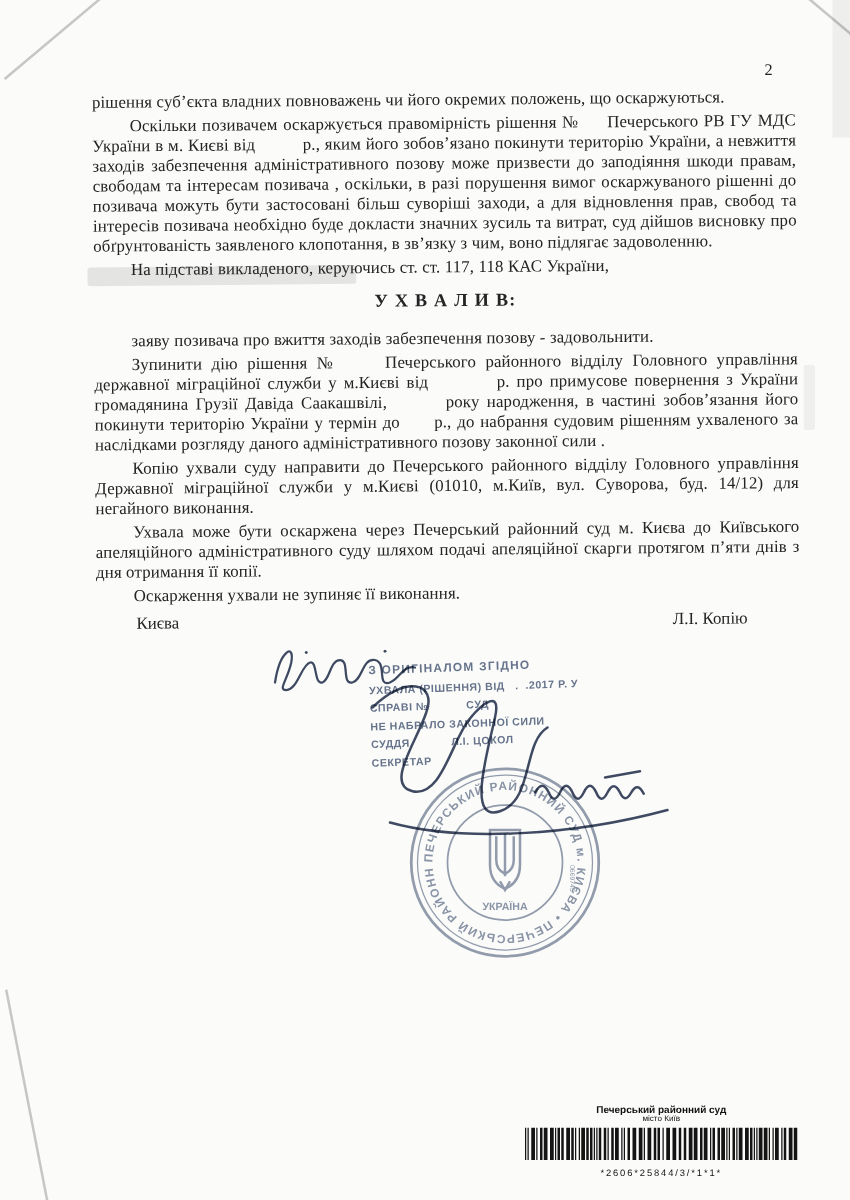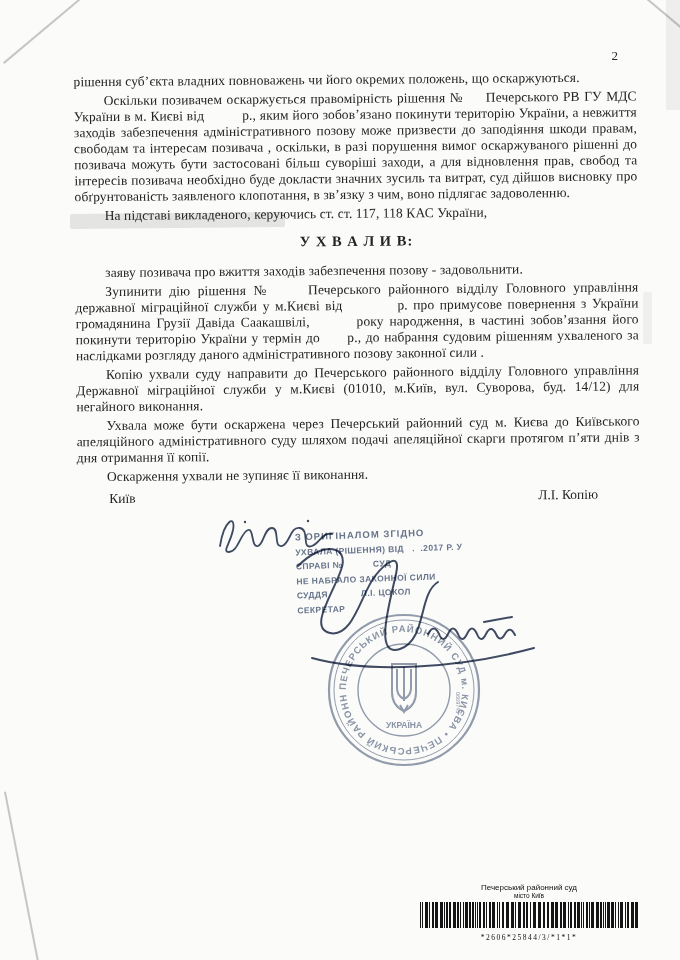--- a/index.html
+++ b/index.html
@@ -58,23 +58,23 @@
   }
   .stamp div:first-child { font-size:9.5px; letter-spacing:1px; }
   .flourish { position:absolute; left:278px; top:536px; z-index:4; mix-blend-mode:multiply; }
   .seal { position:absolute; left:324px; top:610px; z-index:3; mix-blend-mode:multiply; }
 
   .barcode-wrap {
     position:absolute; left:414px; top:883px; width:230px;
     text-align:center; font-family:"Liberation Sans", sans-serif;
     z-index:1; color:#111;
   }
-  .barcode-court { font-size:8px; line-height:9px; }
+  .barcode-court { font-size:8px; line-height:9px;font-weight:bold; }
   .barcode-city { font-size:6.5px; line-height:8px; margin-bottom:2px; }
-  .barcode-number { font-size:7.5px; letter-spacing:1.5px; font-family:Liberation Serif, serif; margin-top:1px; }
+  .barcode-number { font-size:7.5px; letter-spacing:1.5px; font-family:Liberation Sans, sans-serif; margin-top:1px; }
 </style>
 </head>
 <body>
 
 <div class="scan-page">
 
   <div class="artifact tl"></div>
   <div class="artifact tr"></div>
   <div class="artifact bl"></div>
   <div class="edge-shade"></div>
@@ -87,21 +87,21 @@
     <p>рішення суб’єкта владних повноважень чи його окремих положень, що оскаржуються.</p>
     <p class="indent">Оскільки позивачем оскаржується правомірність рішення №&nbsp;&nbsp;&nbsp;&nbsp; Печерського РВ ГУ МДС України в м. Києві від &nbsp;&nbsp;&nbsp;&nbsp;&nbsp;&nbsp;&nbsp;&nbsp; р., яким його зобов’язано покинути територію України, а невжиття заходів забезпечення адміністративного позову може призвести до заподіяння шкоди правам, свободам та інтересам позивача , оскільки, в разі порушення вимог оскаржуваного рішенні до позивача можуть бути застосовані більш суворіші заходи, а для відновлення прав, свобод та інтересів позивача необхідно буде докласти значних зусиль та витрат, суд дійшов висновку про обґрунтованість заявленого клопотання, в зв’язку з чим, воно підлягає задоволенню.</p>
     <p class="indent">На підставі викладеного, керуючись ст. ст. 117, 118 КАС України,</p>
     <div class="heading">У Х В А Л И В:</div>
     <p class="indent">заяву позивача про вжиття заходів забезпечення позову - задовольнити.</p>
     <p class="indent">Зупинити дію рішення №&nbsp;&nbsp;&nbsp;&nbsp; Печерського районного відділу Головного управління державної міграційної служби у м.Києві від &nbsp;&nbsp;&nbsp;&nbsp;&nbsp;&nbsp;&nbsp;&nbsp; р. про примусове повернення з України громадянина Грузії Давіда Саакашвілі, &nbsp;&nbsp;&nbsp;&nbsp;&nbsp;&nbsp; року народження, в частині зобов’язання його покинути територію України у термін до &nbsp;&nbsp;&nbsp;&nbsp; р., до набрання судовим рішенням ухваленого за наслідками розгляду даного адміністративного позову законної сили .</p>
     <p class="indent">Копію ухвали суду направити до Печерського районного відділу Головного управління Державної міграційної служби у м.Києві (01010, м.Київ, вул. Суворова, буд. 14/12) для негайного виконання.</p>
     <p class="indent">Ухвала може бути оскаржена через Печерський районний суд м. Києва до Київського апеляційного адміністративного суду шляхом подачі апеляційної скарги протягом п’яти днів з дня отримання її копії.</p>
     <p class="indent">Оскарження ухвали не зупиняє її виконання.</p>
     <div class="sig-row">
-      <span>Київ</span>
+      <span>Києва</span>
       <span>Л.І. Копію</span>
     </div>
   </div>
 
   <svg class="sig-script" width="130" height="60" viewBox="0 0 130 60">
     <path d="M8,44 C12,18 24,12 21,28 C18,42 10,50 17,50 C26,50 29,30 36,28 C42,26 39,46 46,44 C52,42 52,26 60,26 C68,26 61,46 70,44 C78,42 78,24 88,26 C98,28 89,48 100,44 C108,41 110,30 120,32" fill="none" stroke="#2a3752" stroke-width="1.8" stroke-linecap="round" opacity="0.9"></path>
     <circle cx="33" cy="20" r="1.2" fill="#2a3752" opacity="0.9"></circle>
     <circle cx="96" cy="19" r="1.2" fill="#2a3752" opacity="0.9"></circle>
   </svg>
 

